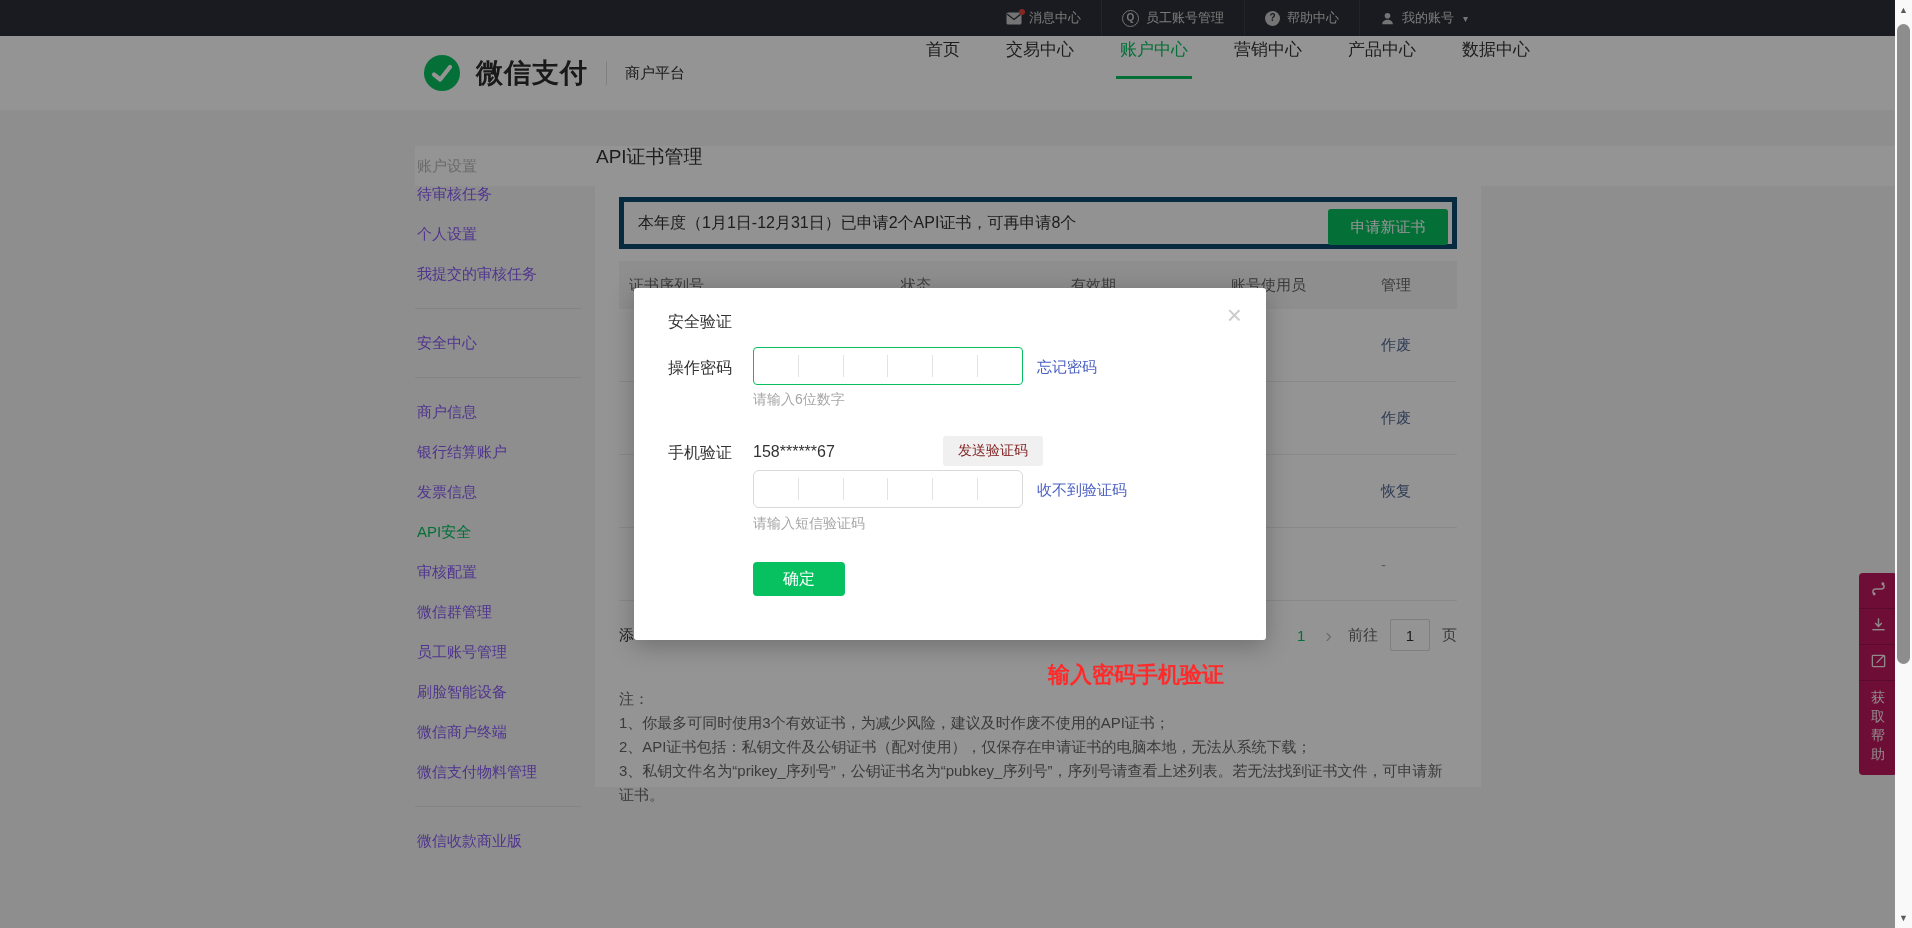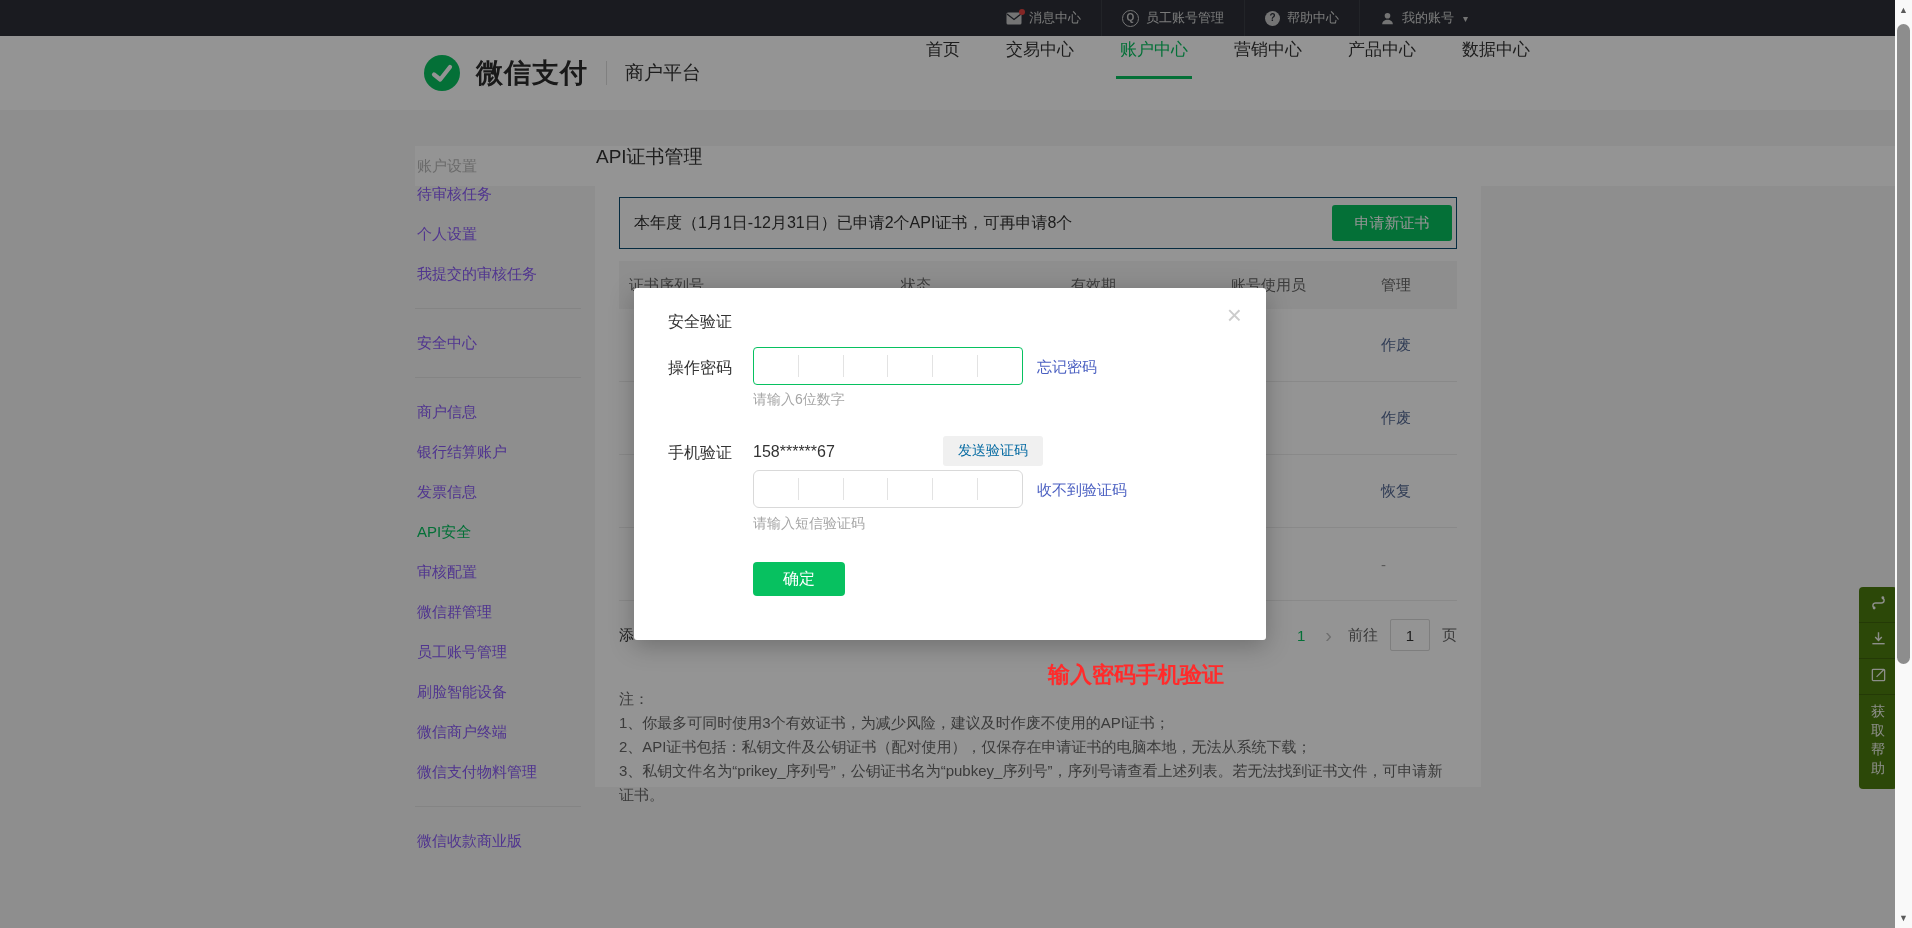--- a/index.html
+++ b/index.html
@@ -19,58 +19,58 @@
     border-radius:50%;font-size:10px;line-height:1;}
   .q-glyph{border:1.5px solid #c9c9c9;color:#c9c9c9;font-weight:700;}
   .help-glyph{background:#c9c9c9;color:#2d3038;font-weight:700;}
 
   
   .header{position:absolute;left:0;top:36px;width:1912px;height:74px;background:#ffffff;}
   .brand{position:absolute;left:424px;top:17px;height:40px;display:flex;align-items:center;cursor:pointer;}
   .brand-logo{width:36px;height:36px;display:block;}
   .brand-text{margin-left:16px;font-size:27px;font-weight:600;color:#2b2b2b;letter-spacing:1px;}
   .brand-sep{width:1px;height:24px;background:#dcdcdc;margin:0 18px;}
-  .brand-portal{font-size:19px;color:#333;}
+  .brand-portal{font-size:15px;color:#333;}
   .nav{position:absolute;left:922px;top:0;height:74px;display:flex;align-items:center;gap:38px;}
   .nav-item{height:74px;display:flex;align-items:flex-start;font-size:17px;color:#333;cursor:pointer;}
   .nav-label{position:relative;padding:2px 4px;}
   .nav-item.active .nav-label{color:#07C160;}
   .nav-item.active .nav-label::after{content:"";position:absolute;left:0;right:0;bottom:-16px;height:3px;background:#07C160;}
 
   
   .sidebar{position:absolute;left:415px;top:110px;width:170px;padding-top:24px;}
   .side-item{height:40px;display:flex;align-items:center;font-size:15px;color:#8b5cf6;cursor:pointer;padding-left:2px;}
   .side-item.header{color:#b9b9b9;cursor:default;}
   .side-item.active{color:#07C160;}
   .side-divider{height:1px;background:#e4e4e4;margin:14px 0;width:166px;}
 
   
   .page-title{position:absolute;left:596px;top:144px;font-size:19px;color:#333;}
   .card{position:absolute;left:595px;top:177px;width:886px;height:610px;background:#fff;}
-  .quota-strip{margin:20px 24px 0;height:52px;background:#fbfbfb;border:1px solid #0c4a6e;
+  .quota-strip{margin:20px 24px 0;height:52px;background:#fbfbfb;border:5px solid #0c4a6e;
     display:flex;align-items:center;padding:0 14px;position:relative;box-sizing:border-box;}
   .quota-text{font-size:16px;color:#333;}
   .apply-btn{position:absolute;right:4px;top:7px;width:120px;height:36px;background:#07C160;color:#fff;
     border:none;border-radius:3px;font-size:15px;cursor:pointer;font-family:inherit;}
   .cert-table{width:838px;margin:12px 24px 0;border-collapse:collapse;table-layout:fixed;}
   .cert-table th{height:48px;background:#f4f4f4;font-weight:400;font-size:15px;color:#666;
     text-align:left;padding:0 0 0 10px;}
   .cert-table td{height:70px;border-bottom:1px solid #ededed;font-size:15px;padding-left:10px;}
   td.action-link{color:#576b95;cursor:pointer;}
   td.action-dash{color:#999;}
   .pagination{display:flex;justify-content:flex-end;align-items:center;margin:12px 24px 0;height:44px;gap:12px;font-size:15px;color:#666;}
   .pg-fragment{margin-right:auto;color:#333;}
   .pg-current{color:#07C160;padding:0 4px;cursor:pointer;}
   .pg-next{color:#c0c0c0;font-size:20px;cursor:pointer;padding:0 4px;}
   .pg-input{width:34px;height:28px;border:1px solid #d9d9d9;border-radius:2px;text-align:center;
     font-size:15px;color:#333;background:#fff;font-family:inherit;}
   .notes{margin:30px 24px 0;font-size:15px;color:#666;line-height:24px;}
 
   
-  .float-panel{position:absolute;left:1859px;top:573px;width:38px;background:#4d7c0f;border-radius:4px;z-index:5;margin-top:14px;}
+  .float-panel{position:absolute;left:1859px;top:573px;width:38px;background:#be185d;border-radius:4px;z-index:5;}
   .fp-cell{height:35px;display:flex;align-items:center;justify-content:center;
     border-bottom:1px solid rgba(0,0,0,.18);color:rgba(255,255,255,.92);cursor:pointer;}
   .fp-help{width:15px;margin:7px auto 11px;font-size:14px;line-height:19px;color:rgba(255,255,255,.92);
     word-break:break-all;text-align:center;cursor:pointer;}
 
   
   .overlay{position:absolute;left:0;top:0;width:1912px;height:928px;background:rgba(0,0,0,.42);z-index:20;}
 
   
   .scrollbar{position:absolute;right:0;top:0;width:17px;height:928px;background:#f9f9f9;z-index:30;}
@@ -86,21 +86,21 @@
   .m-label{position:absolute;left:34px;font-size:16px;color:#333;}
   .seg-input{position:absolute;left:119px;width:270px;height:38px;border-radius:4px;display:flex;
     align-items:center;background:#fff;box-sizing:border-box;cursor:text;}
   .seg-input.focused{border:1px solid #07C160;}
   .seg-input.plain{border:1px solid #d9d9d9;border-radius:6px;}
   .seg-cell{flex:1;height:100%;}
   .seg-div{width:1px;height:22px;background:#e3e3e3;}
   .m-link{position:absolute;left:403px;font-size:15px;color:#4a5fc1;cursor:pointer;}
   .m-hint{position:absolute;left:119px;font-size:14px;color:#a6a6a6;}
   .m-phone{position:absolute;left:119px;font-size:16px;color:#333;}
-  .send-btn{position:absolute;left:309px;top:148px;width:100px;height:30px;background:#f0f0f0;color:#0369a1;
+  .send-btn{position:absolute;left:309px;top:148px;width:100px;height:30px;background:#f0f0f0;color:#7f1d1d;
     border:none;border-radius:3px;font-size:14px;cursor:pointer;font-family:inherit;}
   .confirm-btn{position:absolute;left:119px;top:274px;width:92px;height:34px;background:#07C160;color:#fff;
     border:none;border-radius:4px;font-size:16px;cursor:pointer;font-family:inherit;}
 
   
   .annotation{position:absolute;left:1048px;top:660px;font-size:22px;font-weight:700;color:#ff2b2b;z-index:45;}
 </style>
 </head>
 <body>
 

